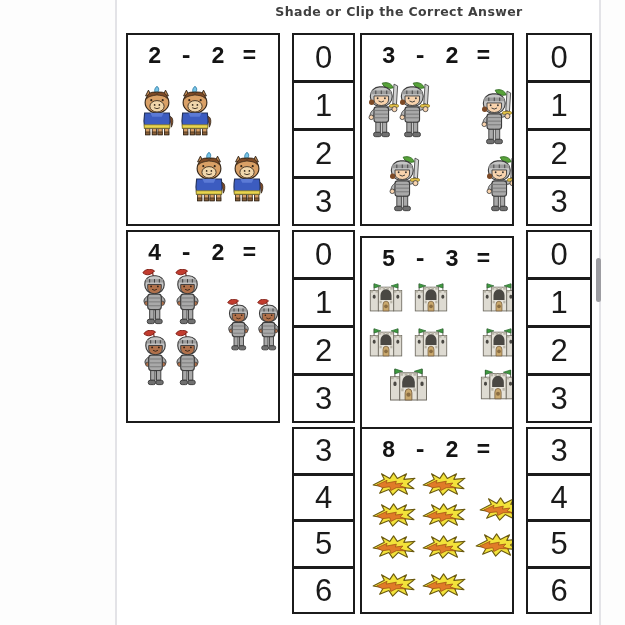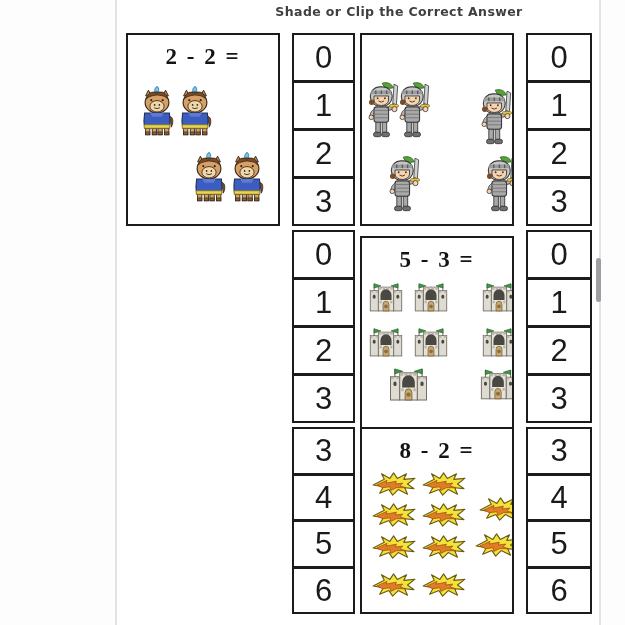--- a/index.html
+++ b/index.html
@@ -14,21 +14,21 @@
     position:absolute; left:282px; top:4px; transform:translateX(-50%);
     font-family:"DejaVu Sans", sans-serif; font-size:12.5px; font-weight:600;
     color:#3f3f3f; letter-spacing:0.4px; white-space:nowrap;
   }
   .pic-box {
     position:absolute; width:154px; background:#fff;
     border:2.8px solid #1b1b1b; overflow:hidden;
   }
   .problem {
     position:absolute; left:0; top:9px; width:100%; text-align:center;
-    font-family:Liberation Serif, serif; font-size:23px; font-weight:700;
+    font-family:Liberation Mono, monospace; font-size:23px; font-weight:700;
     color:#141414; letter-spacing:2px; white-space:nowrap;
   }
   .ans-col { position:absolute; display:flex; flex-direction:column; }
   .cell {
     flex:1; background:#fff; border:2.8px solid #1b1b1b;
     display:flex; align-items:center; justify-content:center;
   }
   .cell + .cell { margin-top:-1px; }
   .num {
     font-family:"Liberation Sans", sans-serif; font-size:31px; font-weight:400;
@@ -206,20 +206,21 @@
         </div>
       <div class="cell">
           <span class="num">2</span>
         </div>
       <div class="cell">
           <span class="num">3</span>
         </div>
     </div>
 
     <div class="pic-box" style="left:243px; top:33px; height:193px;">
+      <div class="problem">3 - 2 =</div>
       <svg class="art" style="left:2px;top:47px;width:40px;height:57px;">
           <use href="#sym-knight-sword"></use>
         </svg>
       <svg class="art" style="left:33px;top:47px;width:40px;height:57px;">
           <use href="#sym-knight-sword"></use>
         </svg>
       <svg class="art" style="left:115px;top:54px;width:40px;height:57px;">
           <use href="#sym-knight-sword"></use>
         </svg>
       <svg class="art" style="left:23px;top:121px;width:40px;height:57px;">
@@ -237,20 +238,41 @@
           <span class="num">1</span>
         </div>
       <div class="cell">
           <span class="num">2</span>
         </div>
       <div class="cell">
           <span class="num">3</span>
         </div>
     </div>
 
+    <div class="pic-box" style="left:9px; top:230px; height:193px;">
+      <div class="problem">4 - 2 =</div>
+      <svg class="art" style="left:11px;top:37px;width:31px;height:58px;">
+          <use href="#sym-knight-red"></use>
+        </svg>
+      <svg class="art" style="left:44px;top:37px;width:31px;height:58px;">
+          <use href="#sym-knight-red"></use>
+        </svg>
+      <svg class="art" style="left:12px;top:98px;width:31px;height:58px;">
+          <use href="#sym-knight-red"></use>
+        </svg>
+      <svg class="art" style="left:44px;top:98px;width:31px;height:58px;">
+          <use href="#sym-knight-red"></use>
+        </svg>
+      <svg class="art" style="left:96px;top:67px;width:29px;height:54px;">
+          <use href="#sym-knight-red"></use>
+        </svg>
+      <svg class="art" style="left:126px;top:67px;width:29px;height:54px;">
+          <use href="#sym-knight-red"></use>
+        </svg>
+    </div>
     <div class="ans-col" style="left:175px; top:230px; width:63px; height:193px;">
       <div class="cell">
           <span class="num">0</span>
         </div>
       <div class="cell">
           <span class="num">1</span>
         </div>
       <div class="cell">
           <span class="num">2</span>
         </div>

